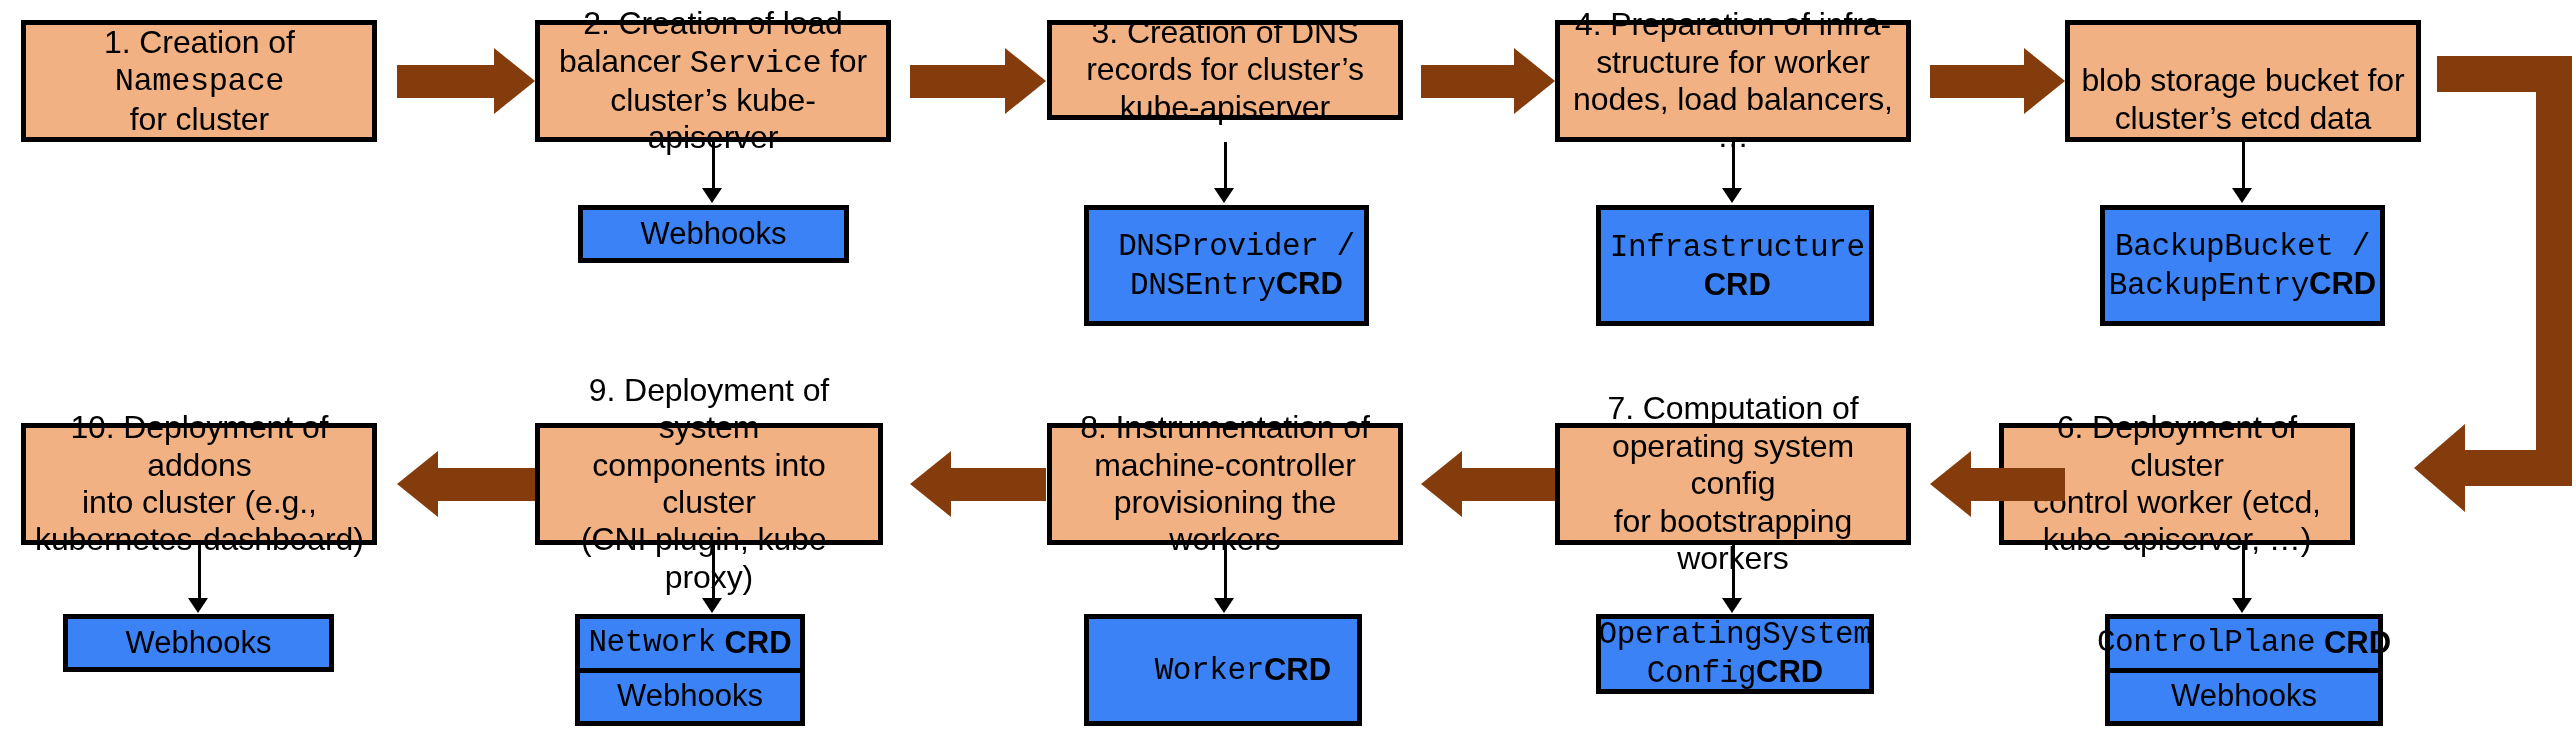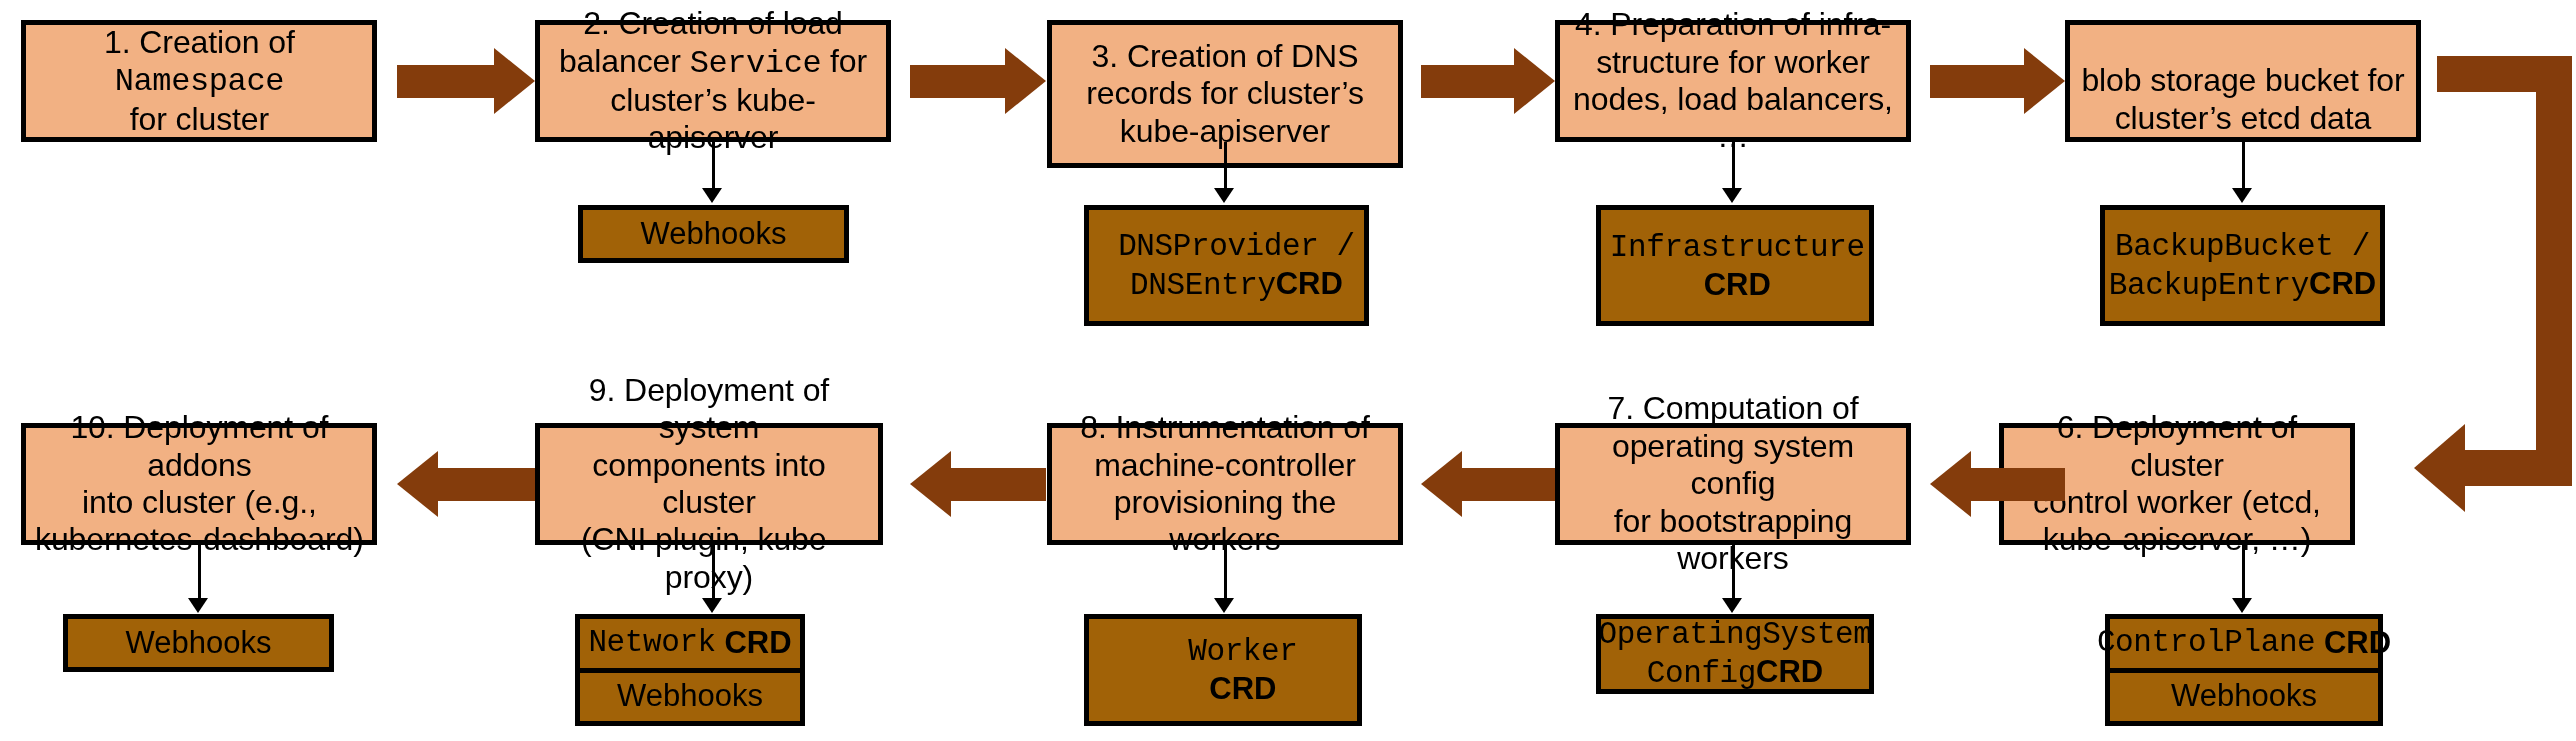--- a/index.html
+++ b/index.html
@@ -33,21 +33,21 @@
     font-size: 32px;
     line-height: 1.17;
     color: #000000;
     letter-spacing: -0.1px;
   }
   .step-box .txt { padding: 0 5.7px; }
 
   .sub-box {
     position: absolute;
     box-sizing: border-box;
-    background: #a16207;
+    background: #3b82f6;
     border: 5px solid #000000;
     display: flex;
     flex-direction: column;
     align-items: stretch;
     justify-content: center;
     text-align: center;
     color: #000000;
   }
   .sub-box .cell {
     flex: 1 1 0;
@@ -144,21 +144,21 @@
   </div>
 
   <div class="step-box" style="left:535px; top:20px; width:356px; height:122px;">
     <div class="txt">
       <span class="sans">2. Creation of load</span><br>
       <span class="sans">balancer </span><span class="mono">Service</span><span class="sans"> for</span><br>
       <span class="sans">cluster’s kube-apiserver</span>
     </div>
   </div>
 
-  <div class="step-box" style="left:1047px; top:20px; width:356px; height:148px;">
+  <div class="step-box" style="left:1047px; top:20px; width:356px; height:100px;">
     <div class="txt">
       <span class="sans">3. Creation of DNS</span><br>
       <span class="sans">records for cluster’s</span><br>
       <span class="sans">kube-apiserver</span>
     </div>
   </div>
 
   <div class="step-box" style="left:1555px; top:20px; width:356px; height:122px;">
     <div class="txt">
       <span class="sans">4. Preparation of infra-</span><br>
@@ -293,21 +293,21 @@
     <div class="cell">
       <span class="sans">Webhooks</span>
     </div>
   </div>
 
   <div class="v-link" style="left:1225px; top:545px; height:68px;">
     <div class="line" style="height:54px;"></div>
     <div class="tip" style="top:53px;"></div>
   </div>
   <div class="sub-box" style="left:1084px; top:614px; width:278px; height:112px;">
-    <div class="cell" style="flex-direction:column;padding-left:44px;">
+    <div class="cell" style="flex-direction:row;padding-left:44px;">
       <div>
         <span class="mono">Worker</span>
       </div>
       <div>
         <span class="crd">CRD</span>
       </div>
     </div>
   </div>
 
   <div class="v-link" style="left:1733px; top:545px; height:68px;">

